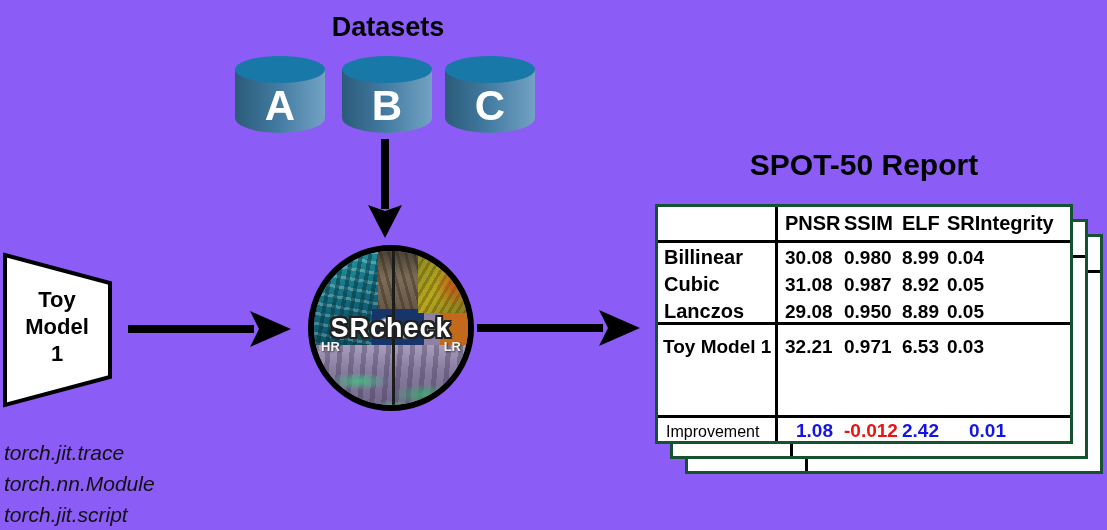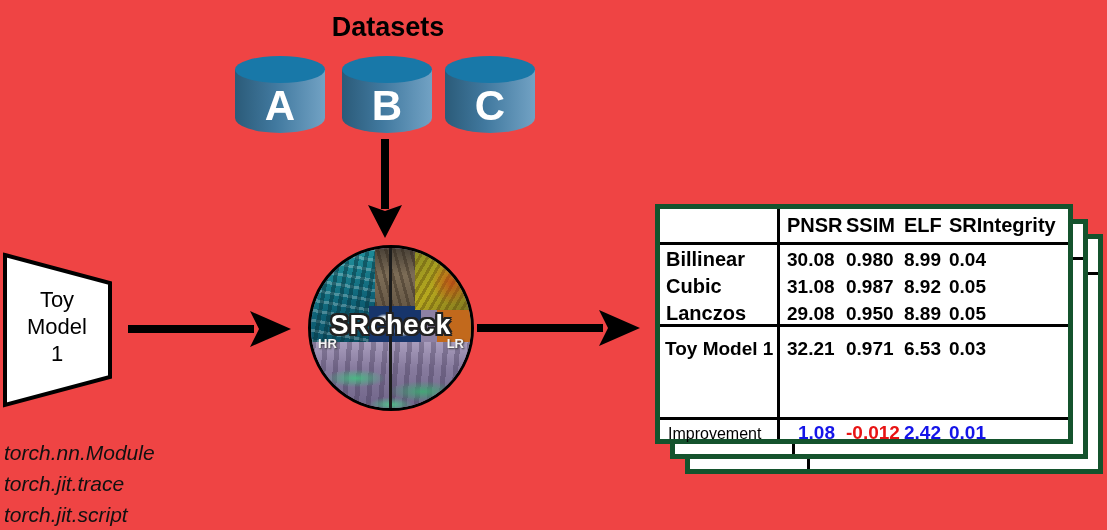--- a/index.html
+++ b/index.html
@@ -1,17 +1,17 @@
 <!DOCTYPE html>
 <html><head>
 <meta charset="utf-8">
 <style>
   html,body{margin:0;padding:0;background:#fff;}
   .canvas{
-    position:relative;width:1107px;height:530px;background:#ef4444;
+    position:relative;width:1107px;height:530px;background:#8b5cf6;
     font-family:"Liberation Sans",sans-serif;color:#000;overflow:hidden;
   }
   
   .ds-title{position:absolute;left:253px;top:12px;width:270px;text-align:center;
     font-size:27px;font-weight:bold;}
   .cyl{position:absolute;top:56px;width:90px;height:80px;}
   .cyl-a{left:235px}.cyl-b{left:342px}.cyl-c{left:445px}
   .cyl-body{position:absolute;left:0;top:13px;width:90px;height:64px;
     background:linear-gradient(90deg,#2b5b79 0%,#41799f 45%,#72a2c4 100%);
     border-radius:0 0 45px 45px / 0 0 15px 15px;}
@@ -20,26 +20,26 @@
   .cyl-label{position:absolute;left:0;top:22px;width:90px;height:56px;display:flex;
     align-items:center;justify-content:center;color:#fff;font-weight:bold;font-size:42px;}
   
   .arrow{position:absolute;}
   .arrow-down{left:365px;top:139px;}
   .arrow-m2s{left:128px;top:309px;}
   .arrow-s2r{left:477px;top:308px;}
   
   .model-shape{position:absolute;left:0;top:248px;}
   .model-label{position:absolute;left:5px;top:286px;width:104px;text-align:center;
-    font-weight:normal;font-size:22px;line-height:27px;}
+    font-weight:bold;font-size:22px;line-height:27px;}
   .torch-notes{position:absolute;left:4px;top:437px;font-style:italic;font-size:21px;
     line-height:31px;color:#111;}
   
   .logo{position:absolute;left:308px;top:245px;width:166px;height:166px;border-radius:50%;
-    border:3px solid #000000;overflow:hidden;box-sizing:border-box;background:#8d81a4;}
+    border:6px solid #000000;overflow:hidden;box-sizing:border-box;background:#8d81a4;}
   .logo>div{position:absolute;}
   .p-tl{left:0;top:0;width:64px;height:94px;background:
     repeating-linear-gradient(100deg,rgba(8,55,66,.55) 0 4px,rgba(0,0,0,0) 4px 9px),
     repeating-linear-gradient(10deg,rgba(225,235,235,.28) 0 3px,rgba(0,0,0,0) 3px 10px),
     linear-gradient(160deg,#27a2aa 0%,#0e6176 60%,#0a4a60 100%);}
   .p-tm{left:64px;top:0;width:40px;height:60px;background:
     repeating-linear-gradient(75deg,rgba(40,30,20,.35) 0 3px,rgba(0,0,0,0) 3px 8px),
     linear-gradient(180deg,#4a4238 0%,#7c6c56 45%,#665846 100%);}
   .p-sea{left:58px;top:58px;width:52px;height:36px;background:
     radial-gradient(12px 7px at 30% 35%,#e8eef4 30%,rgba(232,238,244,0) 70%),
@@ -61,21 +61,21 @@
     font-size:27px;letter-spacing:1px;
     text-shadow:2px 0 0 #222,-2px 0 0 #222,0 2px 0 #222,0 -2px 0 #222,
       2px 2px 0 #222,-2px -2px 0 #222,2px -2px 0 #222,-2px 2px 0 #222;}
   .logo-tag{top:88px;color:#f2f2f2;font-weight:bold;font-size:13px;
     text-shadow:1px 1px 2px #333;}
   .tag-hr{left:7px}.tag-lr{right:7px}
   
   .report-title{position:absolute;left:655px;top:148px;width:418px;text-align:center;
     font-size:30px;font-weight:bold;}
   .sheet{position:absolute;width:418px;height:240px;background:#fff;
-    border:5px solid #14532d;box-sizing:border-box;}
+    border:3px solid #14532d;box-sizing:border-box;}
   .s1{left:655px;top:204px}.s2{left:670px;top:219px}.s3{left:685px;top:234px}
   .vdiv{position:absolute;left:117px;top:0;width:3px;height:100%;background:#000;}
   .hline{position:absolute;left:0;width:100%;height:3px;background:#000;}
   .hdr-row,.numrow,.dotsrow{position:absolute;left:127px;display:flex;}
   .hdr-row{top:5px;font-weight:bold;font-size:20px;}
   .c1{width:59px}.c2{width:58px}.c3{width:45px}.c4{width:125px}
   .names1{position:absolute;left:6px;top:37px;font-weight:bold;font-size:20px;line-height:27px;}
   .num-block{position:absolute;left:127px;top:37px;font-weight:bold;font-size:19px;line-height:27px;}
   .num-block .nrow{display:flex;}
   .name-model{position:absolute;left:5px;top:129px;font-weight:bold;font-size:19px;}
@@ -140,20 +140,21 @@
     <div class="logo-title">SRcheck</div>
     <div class="logo-tag tag-hr">HR</div>
     <div class="logo-tag tag-lr">LR</div>
   </div>
 
   <svg class="arrow arrow-s2r" width="164" height="40">
     <rect x="0" y="16" width="126" height="8" fill="#000"></rect>
     <polygon points="122,2 163,20 122,38 131,20" fill="#000"></polygon>
   </svg>
 
+  <div class="report-title">SPOT-50 Report</div>
 
   <div class="sheet s3">
     <div class="vdiv"></div>
     <div class="hline" style="top:33px"></div>
   </div>
   <div class="sheet s2">
     <div class="vdiv"></div>
     <div class="hline" style="top:33px"></div>
   </div>
 
@@ -216,23 +217,23 @@
       <span class="c2"><span class="dot"></span></span>
       <span class="c3"><span class="dot"></span></span>
       <span class="c4"><span class="dot"></span></span>
     </div>
 
     <div class="imp-label">Improvement</div>
     <div class="numrow row-imp">
       <span class="c1" style="color: rgb(20, 20, 232); text-align: center;">1.08</span>
       <span class="c2" style="color: rgb(232, 20, 20);">-0.012</span>
       <span class="c3" style="color: rgb(20, 20, 232);">2.42</span>
-      <span class="c4" style="color: rgb(20, 20, 232);">0.01</span>
+      <span class="c4" style="color: rgb(20, 20, 232); margin-left: 22px;">0.01</span>
     </div>
   </div>
 
   <div class="torch-notes">
+    <div>torch.jit.trace</div>
     <div>torch.nn.Module</div>
-    <div>torch.jit.trace</div>
     <div>torch.jit.script</div>
   </div>
 
 </div>
 
 </body></html>

